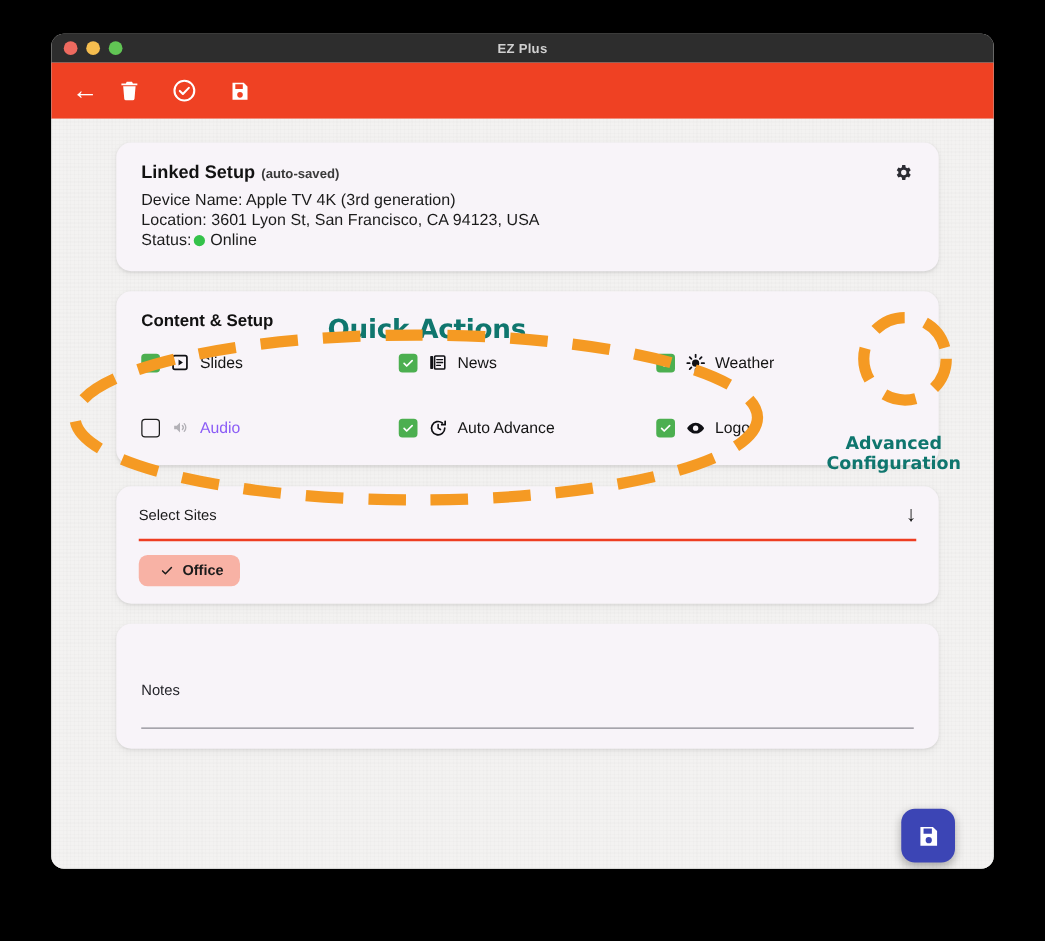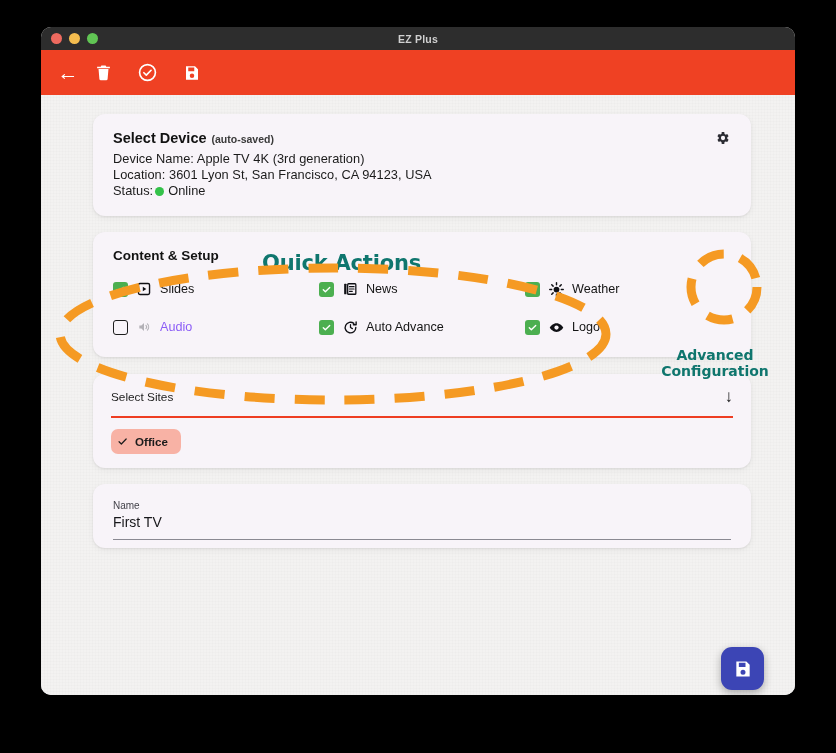--- a/index.html
+++ b/index.html
@@ -96,21 +96,21 @@
     background: #34c24a; margin: 0 4px 0 2px; vertical-align: -1px;
   }
 
   
   .content-card { margin-top: 16px; padding: 16px 20px 22px 20px; }
   .section-title { font-size: 13.5px; font-weight: bold; color: #121212; }
   .checks-grid {
     margin-top: 18px;
     display: grid;
     grid-template-columns: 1fr 1fr 1fr;
-    row-gap: 22px;
+    row-gap: 36px;
   }
   .check-item { display: flex; align-items: center; gap: 8px; }
   .cbox {
     width: 15px; height: 15px; border-radius: 3px; flex: none;
     display: flex; align-items: center; justify-content: center;
     cursor: pointer;
   }
   .cbox.on { background: #4caf50; }
   .cbox.off { background: #f8f4f9; border: 1.6px solid #1d1d1d; }
   .cbox.on svg { display: block; }
@@ -120,21 +120,21 @@
 
   
   .sites-card { margin-top: 17px; padding: 14px 18px 14px 18px; }
   .sites-row { display: flex; align-items: center; text-align: right; }
   .sites-label { font-size: 11.8px; color: #1c1c1c; }
   .down-arrow { margin-left: auto; font-size: 17px; color: #121212; line-height: 1; cursor: pointer; }
   .sites-underline { height: 1.6px; background: #ee3d22; margin-top: 11px; }
   .chip {
     display: inline-flex; align-items: center; gap: 7px;
     background: #f8b2a5; color: #1b1b1b;
-    border-radius: 7px; padding: 6px 13px 6px 6px;
+    border-radius: 7px; padding: 6px 13px 6px 17px;
     font-size: 11.6px; font-weight: bold; margin-top: 11px; cursor: pointer;
   }
 
   
   .field-card { margin-top: 16px; padding: 16px 20px 0 20px; height: 64px; }
   .field-label-sm { font-size: 10px; color: #43424a; }
   .field-value {
     font-size: 14px; color: #17171a; margin-top: 3px;
   }
   .field-rule { height: 1.1px; background: #8a8992; margin-top: 9px; }
@@ -221,21 +221,21 @@
         </svg>
       </span>
     </div>
   </div>
 
   <div class="page">
 
     <div class="card device-card">
       <div class="device-head">
         <div class="device-title">
-          <span>Select Device</span><span class="device-sub">(auto-saved)</span>
+          <span>Linked Setup</span><span class="device-sub">(auto-saved)</span>
         </div>
         <span class="gear-corner">
           <svg width="16" height="16" viewBox="0 0 24 24" fill="#2c2c33">
             <path d="M19.4 13a7.7 7.7 0 0 0 0-2l2-1.6-2-3.4-2.4 1a7.6 7.6 0 0 0-1.7-1L14.9 3h-3.8l-.4 2.9a7.6 7.6 0 0 0-1.7 1l-2.4-1-2 3.4L6.6 11a7.7 7.7 0 0 0 0 2l-2 1.6 2 3.4 2.4-1c.5.4 1.1.8 1.7 1l.4 3h3.8l.4-2.9c.6-.3 1.2-.6 1.7-1l2.4 1 2-3.4-2-1.7zM13 15.2a3.2 3.2 0 1 1 0-6.4 3.2 3.2 0 0 1 0 6.4z" transform="translate(-1 0)"></path>
           </svg>
         </span>
       </div>
       <div class="device-line">Device Name: Apple TV 4K (3rd generation)</div>
       <div class="device-line">Location: 3601 Lyon St, San Francisco, CA 94123, USA</div>
       <div class="device-line">
@@ -347,26 +347,25 @@
       </div>
       <div class="sites-underline"></div>
       <div class="chip">
         <svg width="11" height="11" viewBox="0 0 24 24">
             <path d="M4.5 12.5l5 5L20 6.5" fill="none" stroke="#1b1b1b" stroke-width="2.6" stroke-linecap="round" stroke-linejoin="round"></path>
           </svg>
         <span>Office</span>
       </div>
     </div>
 
-    <div class="card field-card">
-      <div class="field-label-sm">Name</div>
-      <div class="field-value">First TV</div>
-      <div class="field-rule"></div>
-    </div>
-
+
+    <div class="card notes-card">
+      <div class="notes-label">Notes</div>
+      <div class="notes-rule"></div>
+    </div>
 
     <div class="fab">
       <svg width="20" height="20" viewBox="0 0 24 24" fill="#ffffff">
         <path d="M4 3h12l4 4v14H4V3zm3 1.6v5h8v-5H7zm5 8.2a3 3 0 1 0 0 6 3 3 0 0 0 0-6z"></path>
       </svg>
     </div>
 
   </div>
 </div>
 

